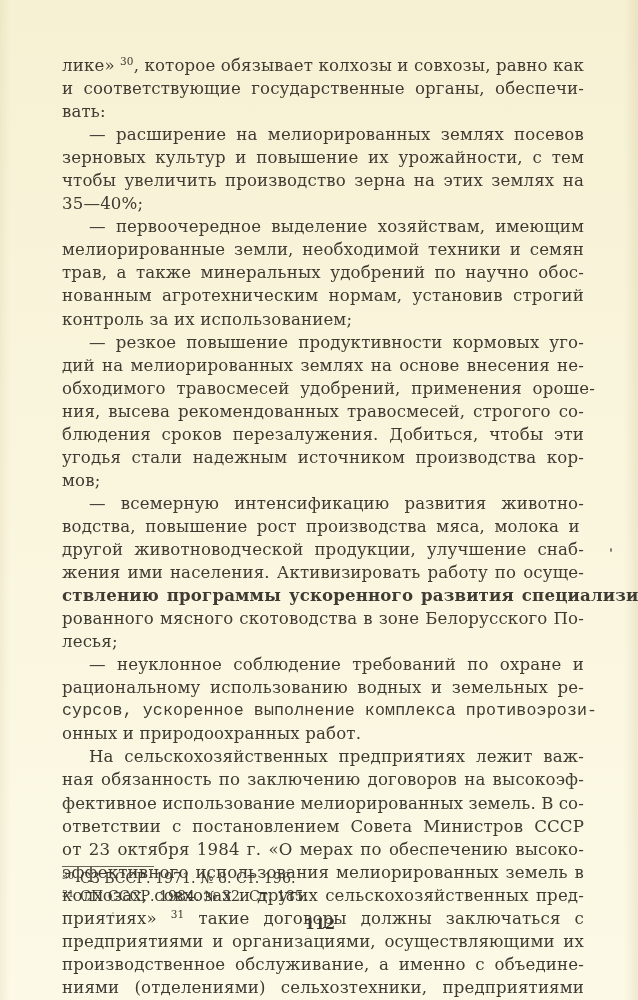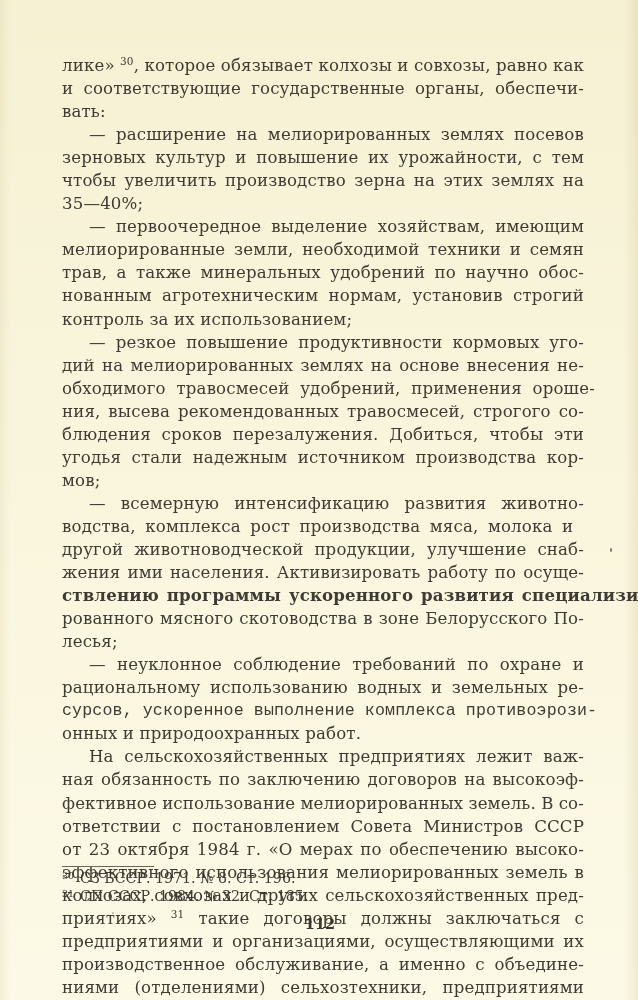--- a/index.html
+++ b/index.html
@@ -121,21 +121,21 @@
     <span class="line" style="word-spacing: 4.82422px; text-align-last: left; text-align: left;"><span>нованным агротехническим нормам, установив строгий</span></span>
     <span class="line last"><span>контроль за их использованием;</span></span>
     <span class="line indent" style="word-spacing: 4.49688px; text-align-last: left; text-align: right;"><span>— резкое повышение продуктивности кормовых уго-</span></span>
     <span class="line" style="word-spacing: 1.77679px; text-align-last: left; text-align: left;"><span>дий на мелиорированных землях на основе внесения не-</span></span>
     <span class="line" style="word-spacing: 5.375px; text-align-last: left; text-align: left;"><span>обходимого травосмесей удобрений, применения ороше-</span></span>
     <span class="line" style="word-spacing: 2.46875px; text-align-last: left; text-align: left;"><span>ния, высева рекомендованных травосмесей, строгого со-</span></span>
     <span class="line" style="word-spacing: 5.34687px; text-align-last: left; text-align: right;"><span>блюдения сроков перезалужения. Добиться, чтобы эти</span></span>
     <span class="line" style="word-spacing: 5.00938px; text-align-last: left; text-align: left;"><span>угодья стали надежным источником производства кор-</span></span>
     <span class="line last"><span>мов;</span></span>
     <span class="line indent" style="word-spacing: 9.60938px; text-align-last: left; text-align: left;"><span>— всемерную интенсификацию развития животно-</span></span>
-    <span class="line" style="word-spacing: 4.0625px; text-align-last: left; text-align: left;"><span>водства, комплекса рост производства мяса, молока и</span></span>
+    <span class="line" style="word-spacing: 4.0625px; text-align-last: left; text-align: left;"><span>водства, повышение рост производства мяса, молока и</span></span>
     <span class="line" style="word-spacing: 5.48828px; text-align-last: left; text-align: left;"><span>другой животноводческой продукции, улучшение снаб-</span></span>
     <span class="line" style="word-spacing: 1.56771px; text-align-last: left; text-align: left;"><span>жения ими населения. Активизировать работу по осуще-</span></span>
     <span class="line" style="word-spacing: 2.03906px; text-align-last: left; text-align: right; font-weight: bold;"><span>ствлению программы ускоренного развития специализи-</span></span>
     <span class="line" style="word-spacing: 0.536458px; text-align-last: left; text-align: left;"><span>рованного мясного скотоводства в зоне Белорусского По-</span></span>
     <span class="line last"><span>лесья;</span></span>
     <span class="line indent" style="word-spacing: 5.8776px; text-align-last: left; text-align: left;"><span>— неуклонное соблюдение требований по охране и</span></span>
     <span class="line" style="word-spacing: 4.14687px; text-align-last: left; text-align: left;"><span>рациональному использованию водных и земельных ре-</span></span>
     <span class="line" style="word-spacing: -0.125px; text-align-last: left; text-align: left; font-family: Liberation Mono, monospace;"><span>сурсов, ускоренное выполнение комплекса противоэрози-</span></span>
     <span class="line last"><span>онных и природоохранных работ.</span></span>
     <span class="line indent" style="word-spacing: 5.23047px; text-align-last: left; text-align: left;"><span>На сельскохозяйственных предприятиях лежит важ-</span></span>

